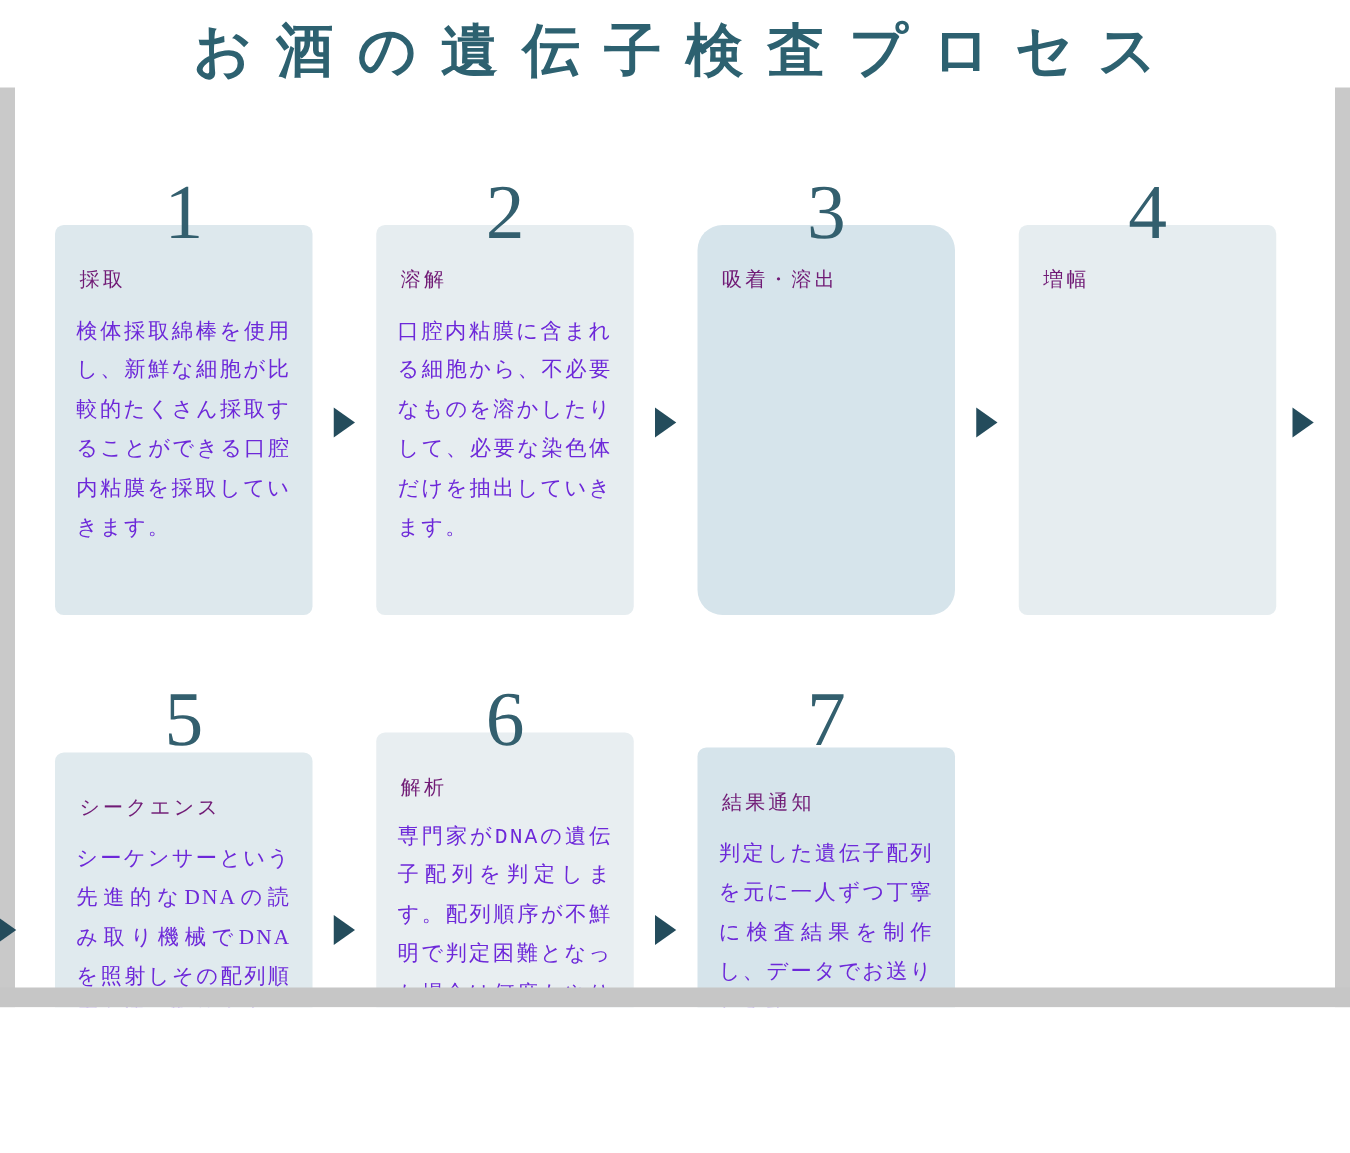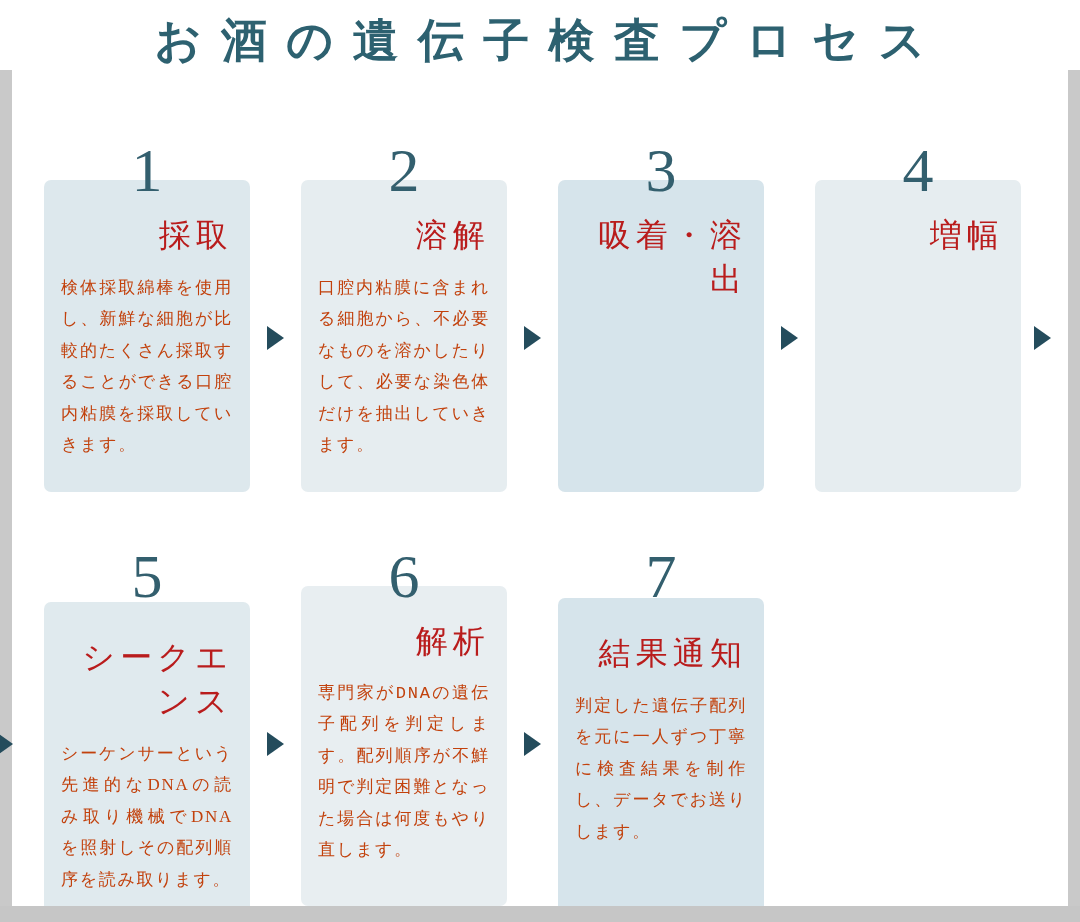--- a/index.html
+++ b/index.html
@@ -2,21 +2,21 @@
 <html><head>
 <meta charset="utf-8">
 <style>
   * { margin: 0; padding: 0; box-sizing: border-box; }
   html, body { background: #ffffff; }
   body { font-family: "Liberation Serif", "DejaVu Serif", serif; }
 
   .page {
     position: relative;
     width: 1080px;
-    height: 922px;
+    height: 806px;
     background: #ffffff;
     overflow: hidden;
     margin: 0 auto;
   }
 
   
   .strip { position: absolute; background: #c9c9c9; }
   .strip-left  { left: 0; top: 70px; bottom: 0; width: 12px; }
   .strip-right { right: 0; top: 70px; bottom: 0; width: 12px; }
   .strip-bottom{ left: 0; right: 0; bottom: 0; height: 16px; background: #c6c6c6; }
@@ -55,34 +55,34 @@
   }
 
   .card {
     border-radius: 7px;
     padding: 34px 17px 26px 17px;
     min-height: 312px;
   }
   .row-2 .card { min-height: 320px; }
 
   .step-title {
-    text-align: right;
-    font-size: 32px;
+    text-align: left;
+    font-size: 16px;
     letter-spacing: 0.16em;
     text-indent: 0.16em;
-    color: #b91c1c;
+    color: #701a75;
     margin-bottom: 14px;
     font-weight: 400;
   }
 
   .step-body {
     font-size: 17px;
     line-height: 1.85;
     letter-spacing: 0.1em;
-    color: #c2410c;
+    color: #6d28d9;
     text-align: justify;
   }
 
   .arrow-cell {
     flex: 0 0 51px;
     display: flex;
     justify-content: center;
     margin-top: 192px;
   }
   .arrow-cell.trailing { flex: 0 0 42px; }
@@ -132,21 +132,21 @@
         <p class="step-body">口腔内粘膜に含まれる細胞から、不必要なものを溶かしたりして、必要な染色体だけを抽出していきます。</p>
       </div>
     </div>
 
     <div class="arrow-cell">
       <span class="arrow"></span>
     </div>
 
     <div class="col">
       <div class="num">3</div>
-      <div class="card" style="background: rgb(214, 228, 235);">
+      <div class="card" style="background: rgb(214, 228, 235); border-radius: 20px;">
         <div class="step-title">吸着・溶出</div>
       </div>
     </div>
 
     <div class="arrow-cell">
       <span class="arrow"></span>
     </div>
 
     <div class="col">
       <div class="num">4</div>

